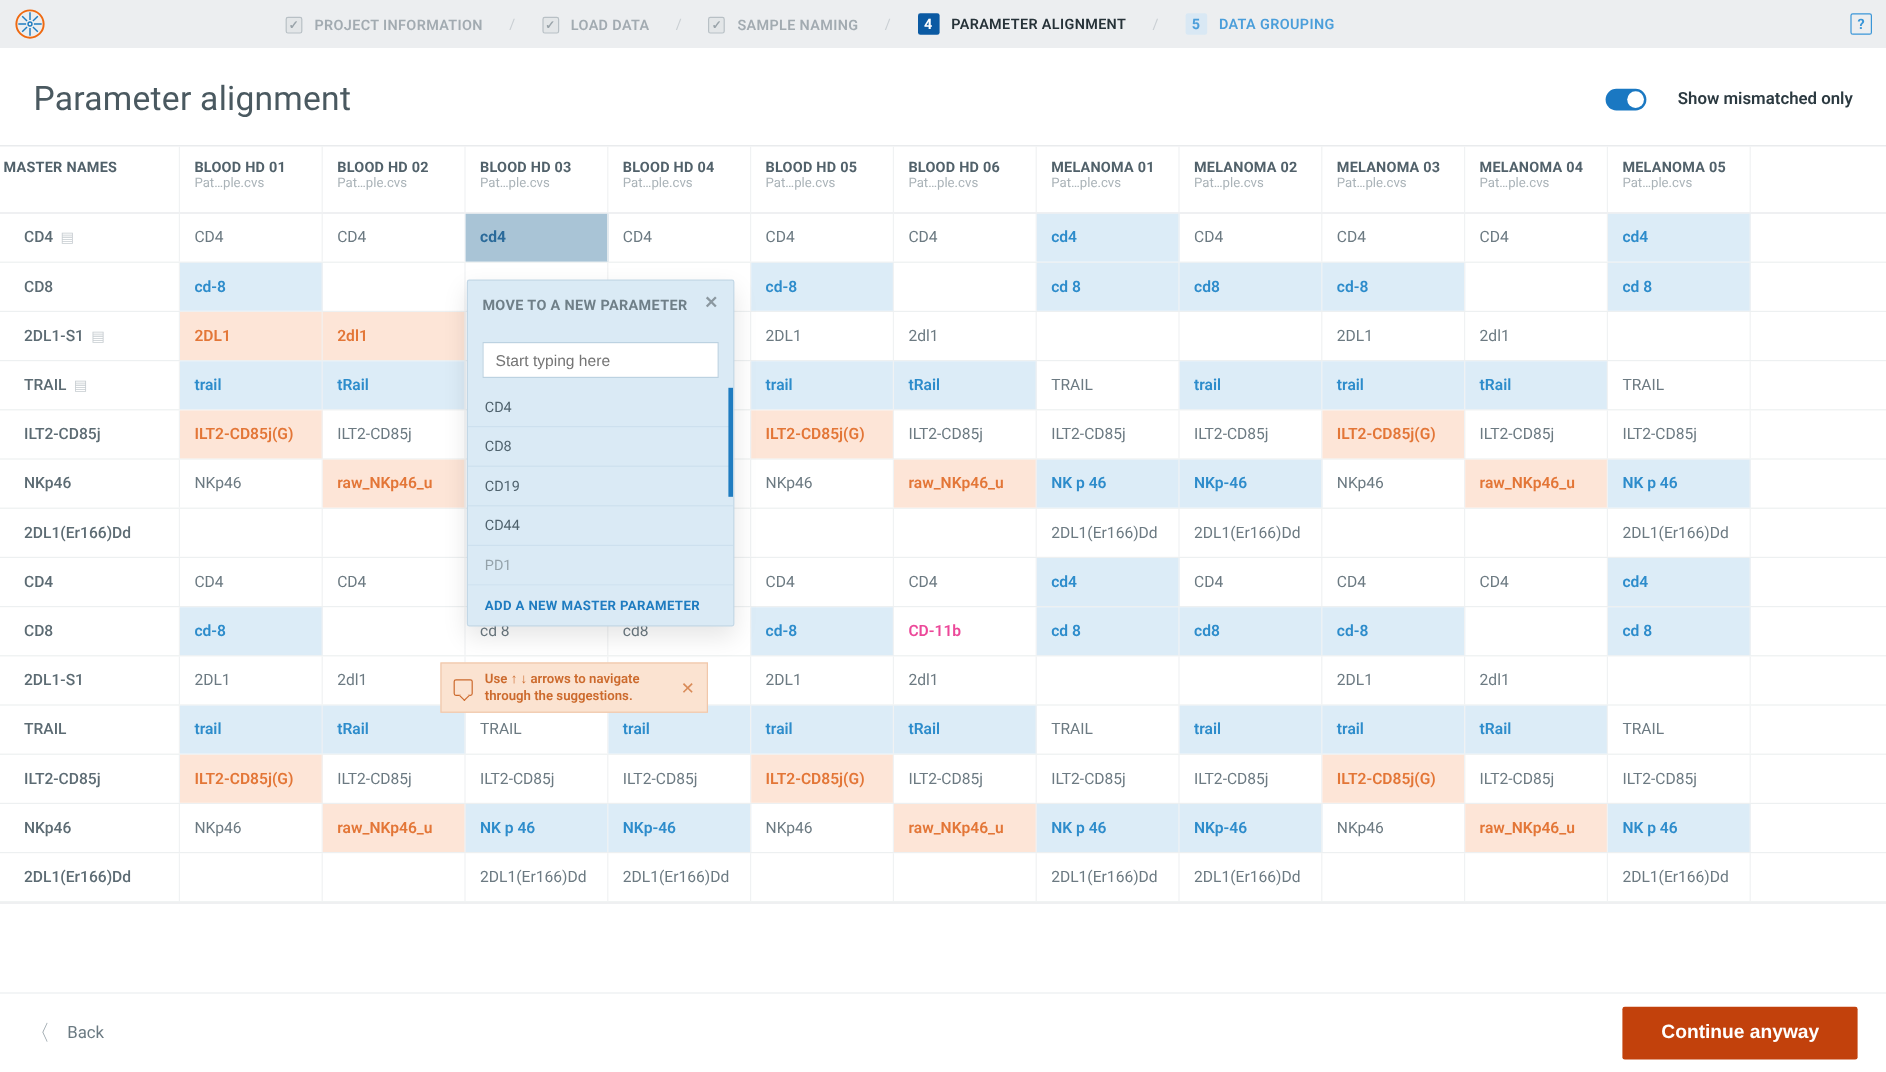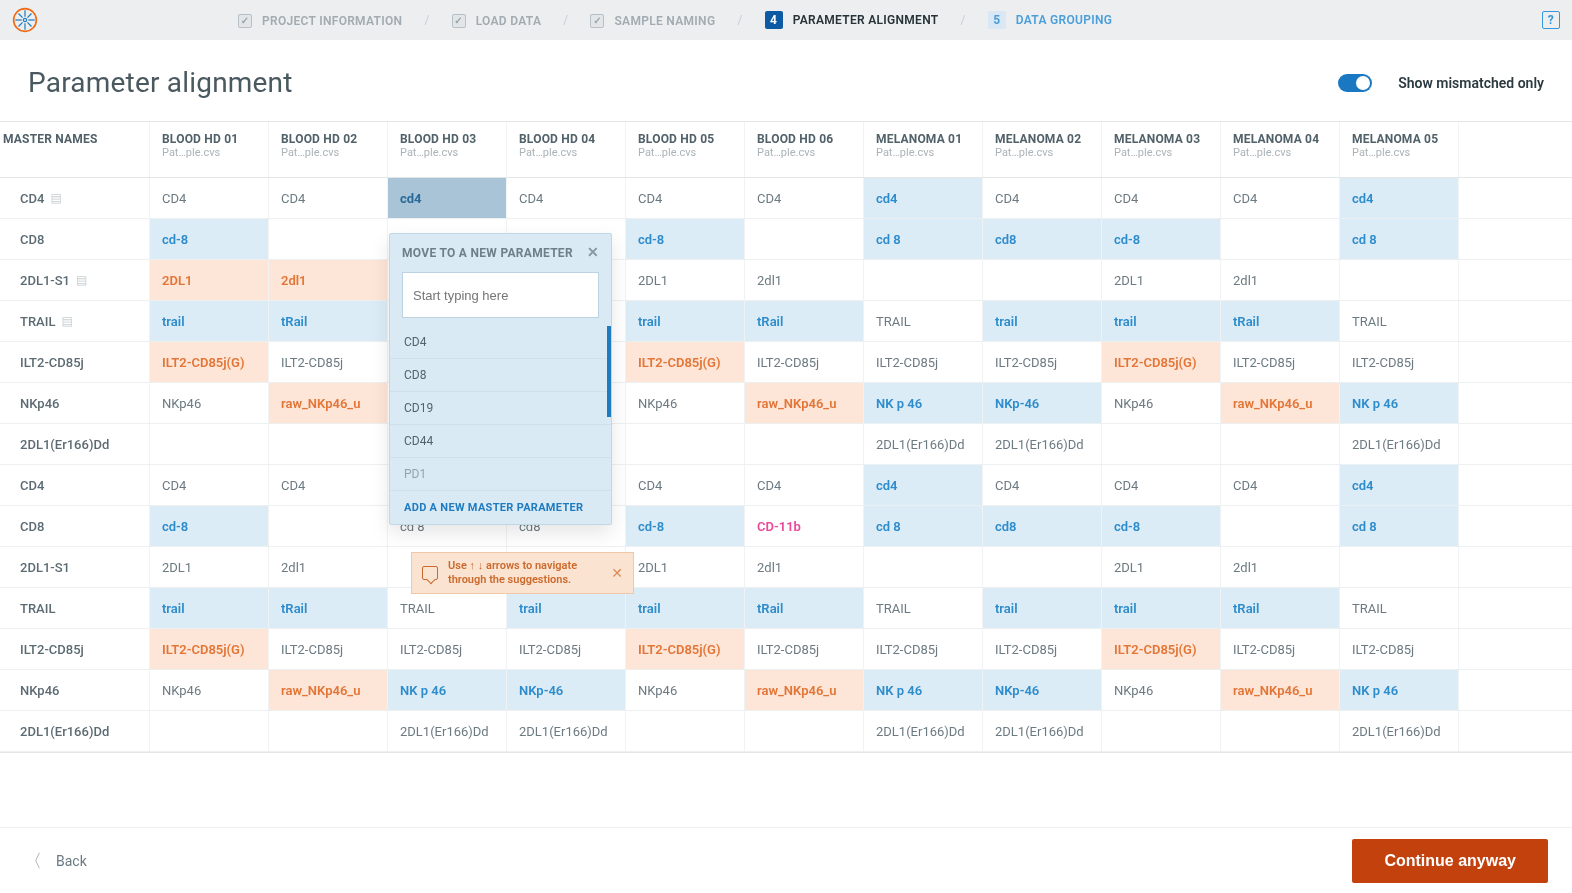--- a/index.html
+++ b/index.html
@@ -40,28 +40,28 @@
   .grid-row .dcell { display: flex; align-items: center; padding: 0 12px; border-right: 1px solid #f0f2f3; color: #6c7a82; position: relative; }
   .grid-row .dcell.blue   { background: #dcecf7; color: #2d8ccb; font-weight: 600; }
   .grid-row .dcell.orange { background: #fde5d7; color: #e37637; font-weight: 600; }
   .grid-row .dcell.red-txt{ color: #ec4899; font-weight: 600; }
   .grid-row .dcell.active { background: #a9c4d6; color: #2a6a9a; font-weight: 700; }
 
   
   .popover { position: absolute; left: 389px; top: 233px; width: 223px; background: #daeaf5; border: 1px solid #c2d7e6; border-radius: 2px; box-shadow: 0 8px 20px rgba(0,0,0,.1); z-index: 50; font-size: 12px; }
   .popover-header { display: flex; align-items: flex-end; justify-content: space-between; padding: 10px 12px 8px; color: #6f7f88; font-weight: 700; letter-spacing: .3px; }
   .popover-header .close { font-size: 14px; color: #8b98a0; cursor: pointer; }
-  .popover input { width: calc(100% - 24px); margin: 4px 12px 8px; height: 46px; border: 1px solid #bcd2e1; background: #fff; padding: 0 10px; font-size: 13px; color: #556; outline: none; }
+  .popover input { width: calc(100% - 24px); margin: 16px 12px 8px; height: 30px; border: 1px solid #bcd2e1; background: #fff; padding: 0 10px; font-size: 13px; color: #556; outline: none; }
   .popover .opt-list { max-height: 180px; overflow: hidden; position: relative; }
   .popover .opt-list::after { content:""; position:absolute; top:0; right:0; width:4px; height:55%; background:#1f7cc0; }
   .popover .opt { padding: 9px 14px; color: #50636e; border-bottom: 1px solid #cde0ee; cursor: pointer; }
   .popover .opt:last-child { color:#94a2aa; }
   .popover .add-new { padding: 10px 14px; color: #1f7cc0; font-weight: 700; font-size: 11px; letter-spacing: .3px; cursor: pointer; }
 
-  .hint-bar { position: absolute; left: 411px; top: 552px; width: 223px; height: 42px; background: #fbe3d1; border: 1px solid #f1c7aa; display: flex; align-items: center; gap: 10px; padding: 0 10px; font-size: 11px; color: #cc6a2d; z-index: 51; }
+  .hint-bar { position: absolute; left: 367px; top: 552px; width: 223px; height: 42px; background: #fbe3d1; border: 1px solid #f1c7aa; display: flex; align-items: center; gap: 10px; padding: 0 10px; font-size: 11px; color: #cc6a2d; z-index: 51; }
   .hint-bar .hx { margin-left: auto; color: #d98b58; cursor: pointer; font-size: 14px; }
   .hint-bar .hicon { width:16px; height:14px; border:1.5px solid #cc6a2d; border-radius:2px; position:relative; flex:none; }
   .hint-bar .hicon::after { content:""; position:absolute; bottom:-4px; left:5px; width:5px; height:5px; border-right:1.5px solid #cc6a2d; border-bottom:1.5px solid #cc6a2d; transform:rotate(45deg); background:#fbe3d1; }
 
   
   .footer { position: absolute; left: 0; right: 0; bottom: 0; height: 66px; background: #fff; border-top: 1px solid #eceef0; display: flex; align-items: center; padding: 0 24px; }
   .footer .back { display: flex; align-items: center; gap: 14px; color: #6b7a82; font-size: 14px; cursor: pointer; }
   .footer .back .arrw { font-size: 18px; color: #9aa5ab; }
   .footer .continue { margin-left: auto; height: 44px; padding: 0 32px; background: #c2410c; color: #fff; font-size: 16px; font-weight: 600; border: none; cursor: pointer; border-radius: 2px; }
 

